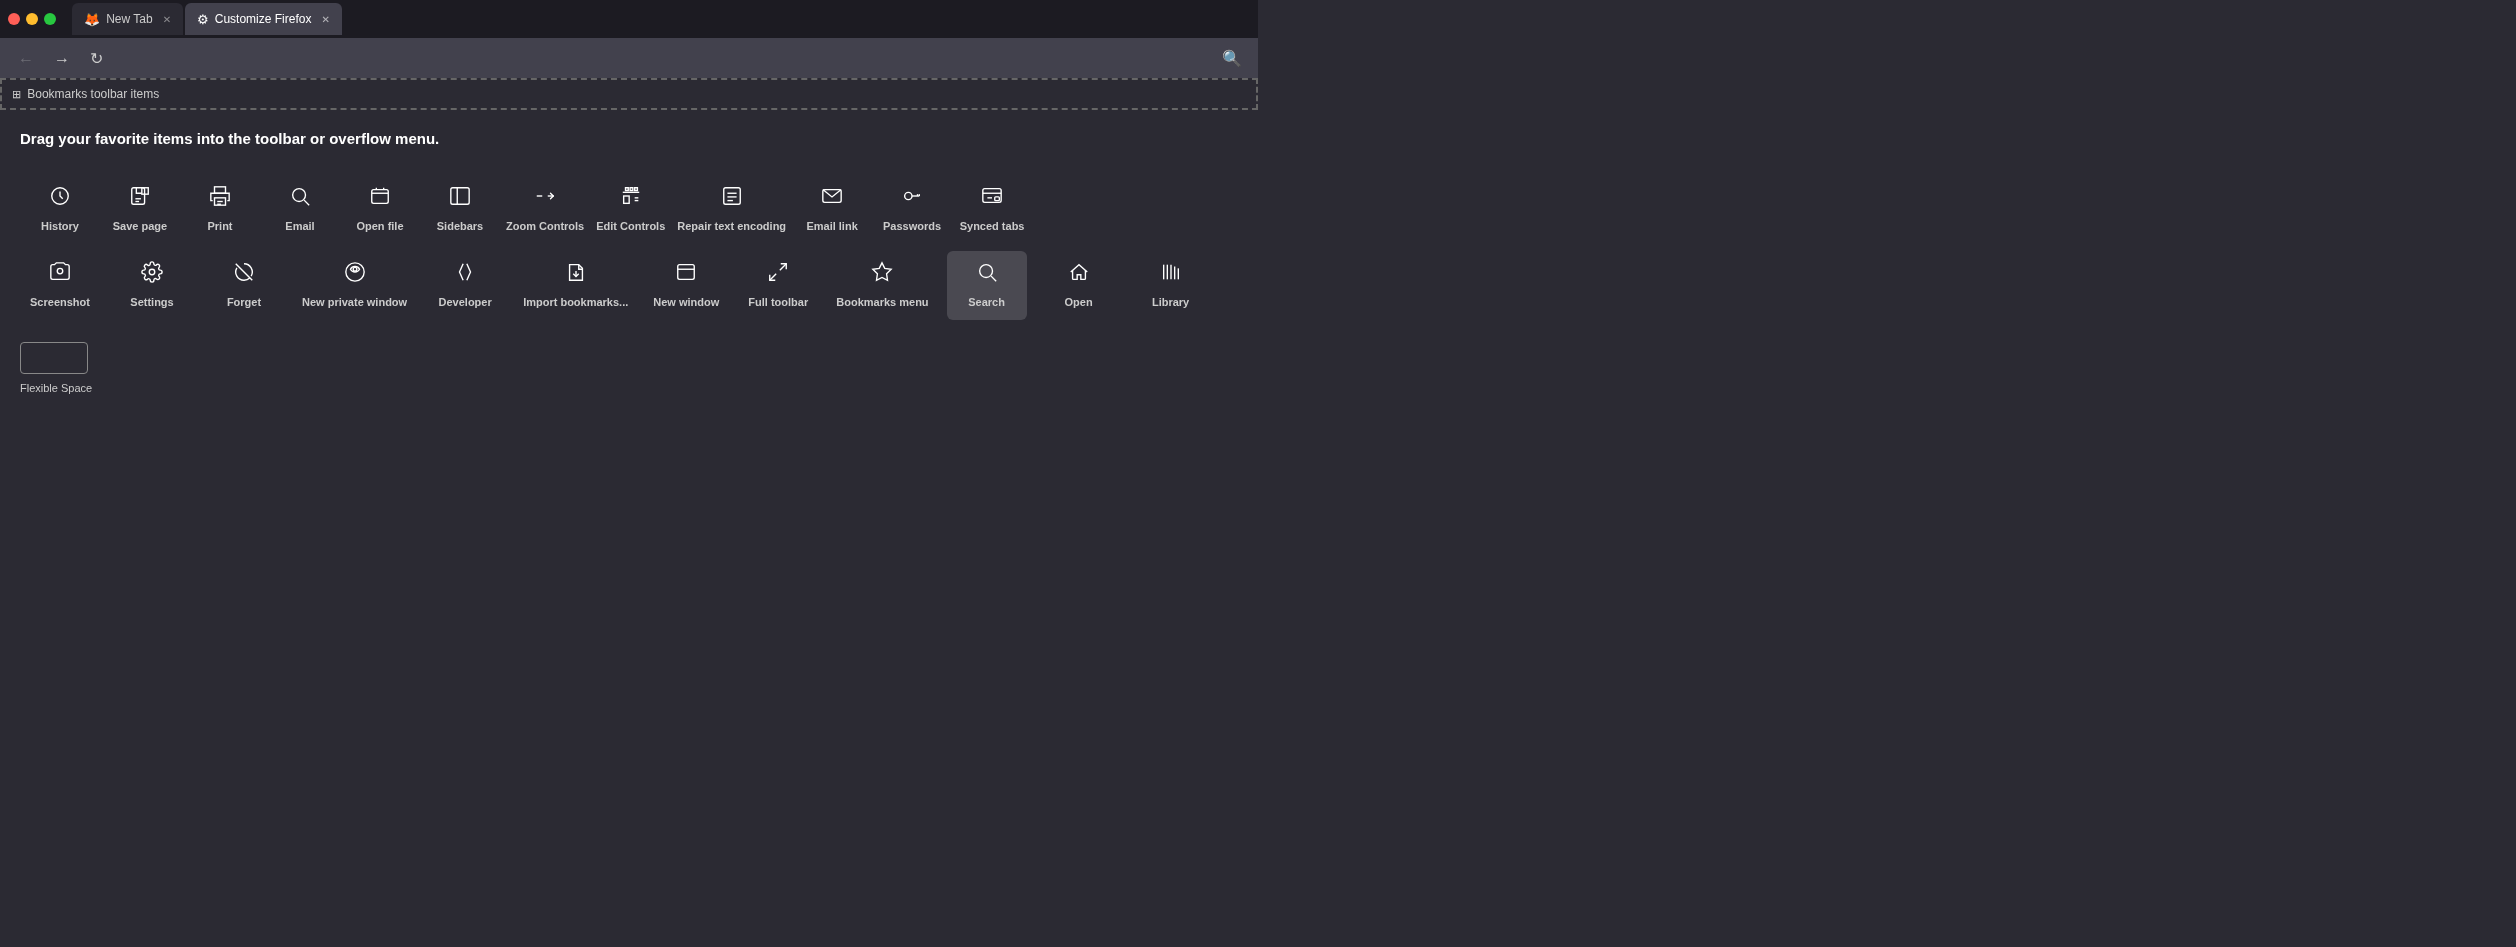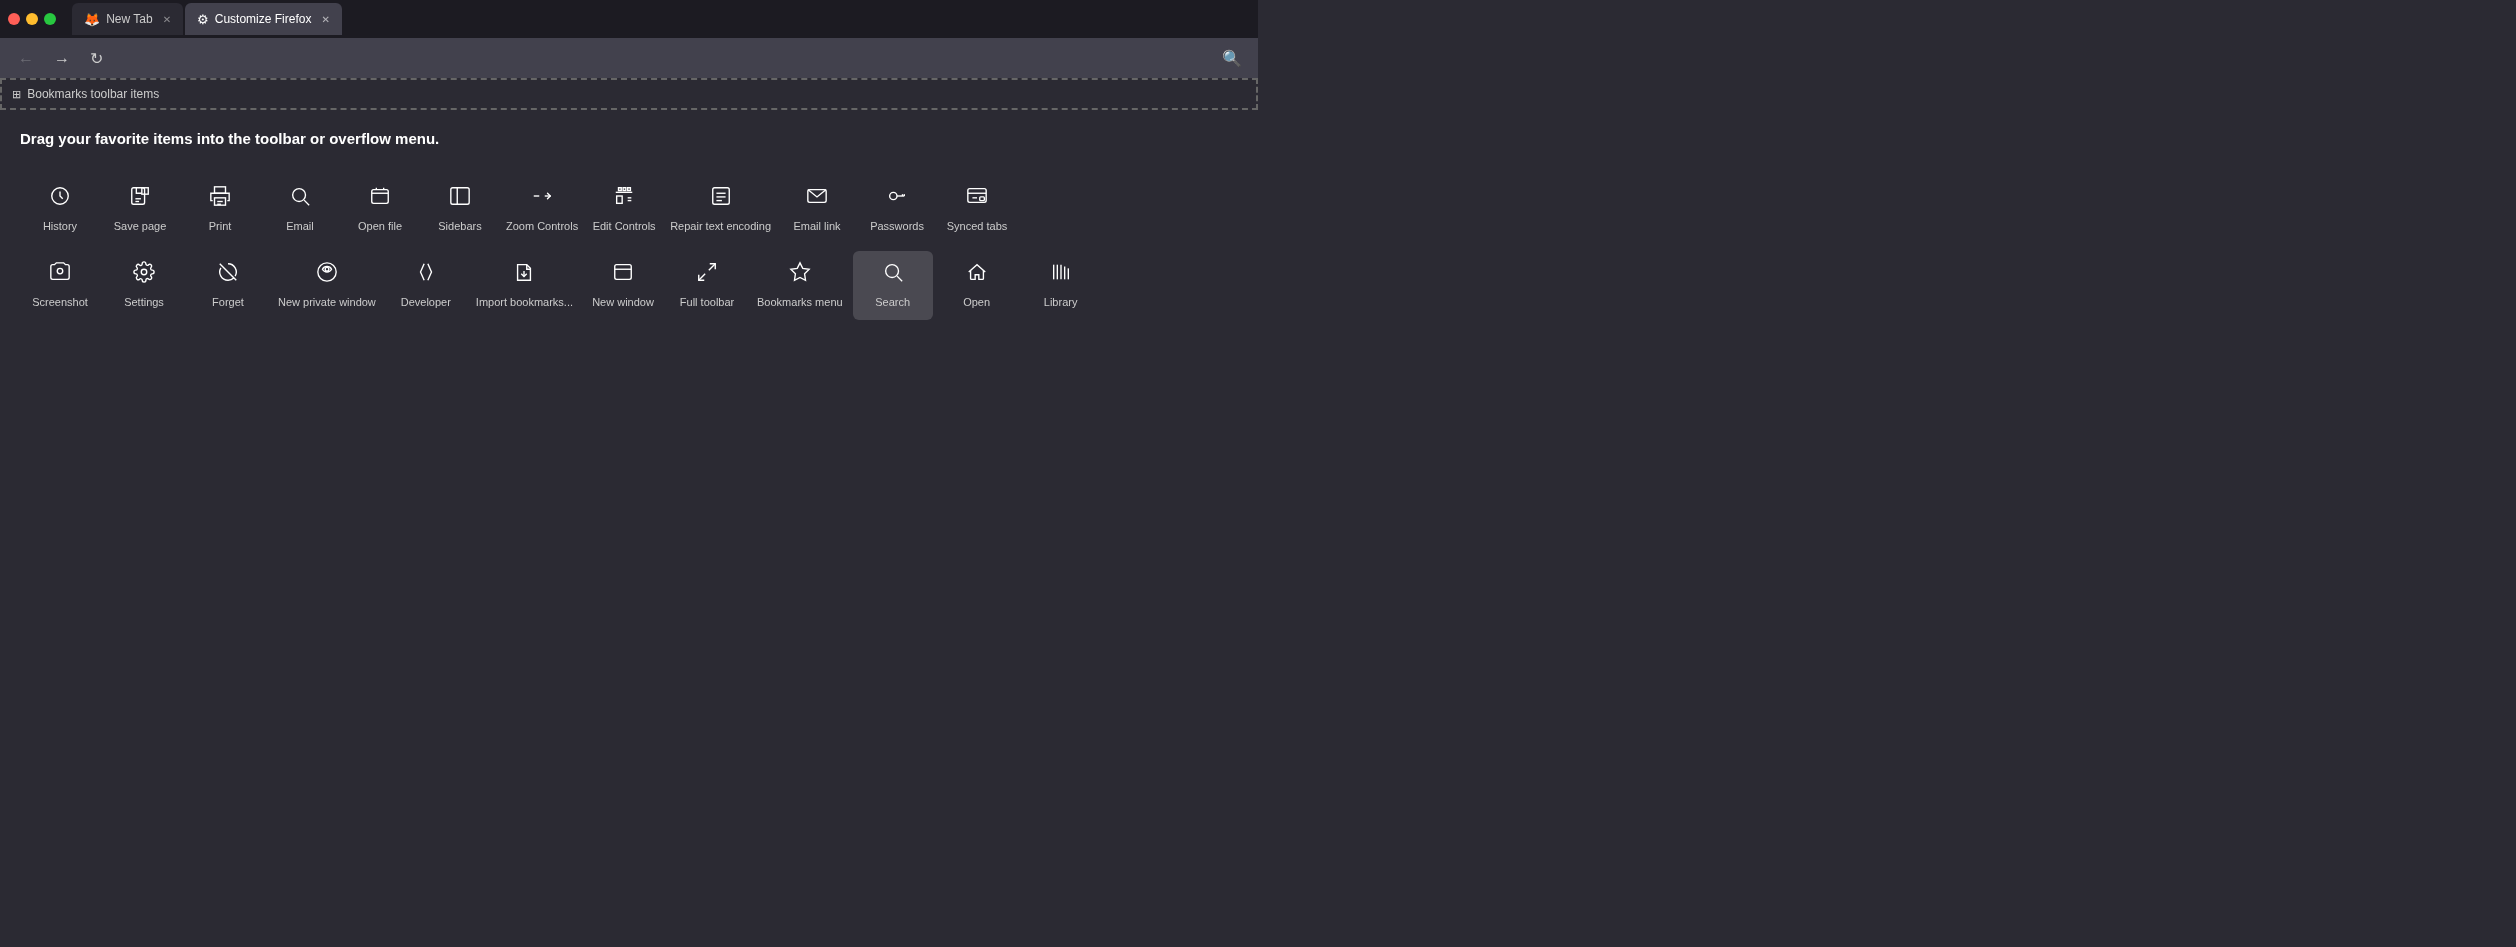--- a/index.html
+++ b/index.html
@@ -145,20 +145,21 @@
       font-size: 22px;
       margin-bottom: 8px;
       color: #fff;
       line-height: 1;
     }
     .item-label {
       font-size: 11px;
       color: #ccc;
       text-align: center;
       line-height: 1.3;
+      font-weight: bold;
     }
 
     
     .flexible-space-box {
       display: flex;
       flex-direction: column;
       align-items: flex-start;
       padding: 6px 0;
       margin-top: 8px;
     }
@@ -358,21 +359,21 @@
             <line x1="2" y1="9" x2="22" y2="9"></line>
             <rect x="15" y="13" width="5" height="4" rx="1"></rect>
             <line x1="7" y1="14" x2="12" y2="14"></line>
           </svg>
       </span>
       <span class="item-label">Synced tabs</span>
     </div>
 
   </div>
 
-  <div style="display:flex; gap:4px; margin-bottom:16px;">
+  <div style="display:flex; gap:12px; margin-bottom:16px;">
 
     <div class="toolbar-item">
       <span class="item-icon">
         <svg viewBox="0 0 24 24">
             <path d="M4 4h2l2-2h8l2 2h2a2 2 0 012 2v12a2 2 0 01-2 2H4a2 2 0 01-2-2V6a2 2 0 012-2z"></path>
             <circle cx="12" cy="11" r="3"></circle>
           </svg>
       </span>
       <span class="item-label">Screenshot</span>
     </div>
@@ -490,14 +491,18 @@
             <line x1="12" y1="4" x2="12" y2="20"></line>
             <line x1="16" y1="6" x2="16" y2="20"></line>
             <line x1="20" y1="8" x2="20" y2="20"></line>
           </svg>
       </span>
       <span class="item-label">Library</span>
     </div>
 
   </div>
 
+  <div class="flexible-space-box">
+    <div class="flexible-space-rect"></div>
+    <span class="flexible-space-label">Flexible Space</span>
+  </div>
 
 </div>
 
 </body></html>

